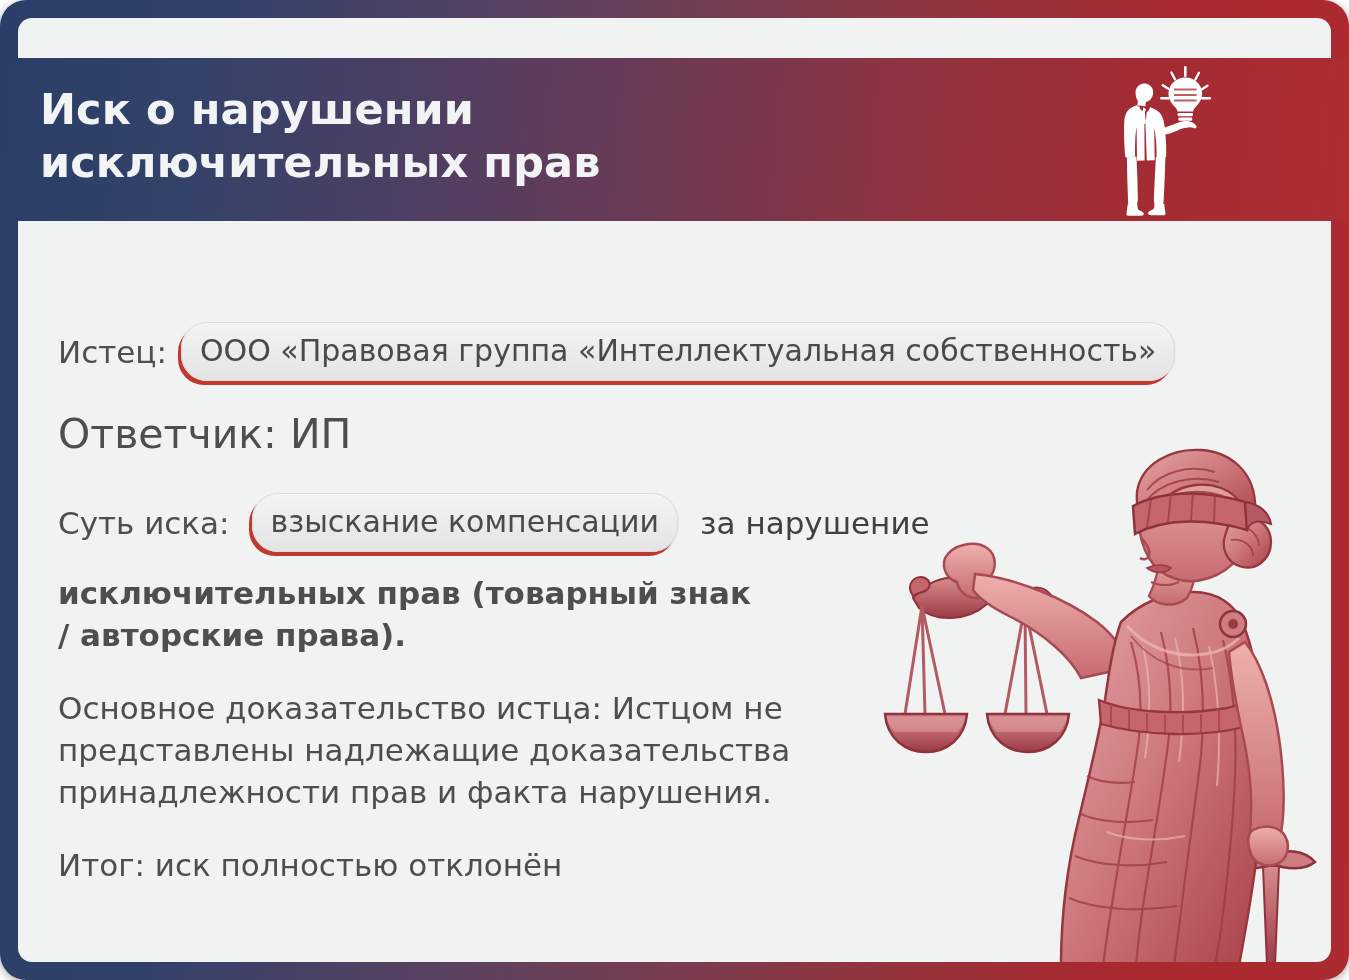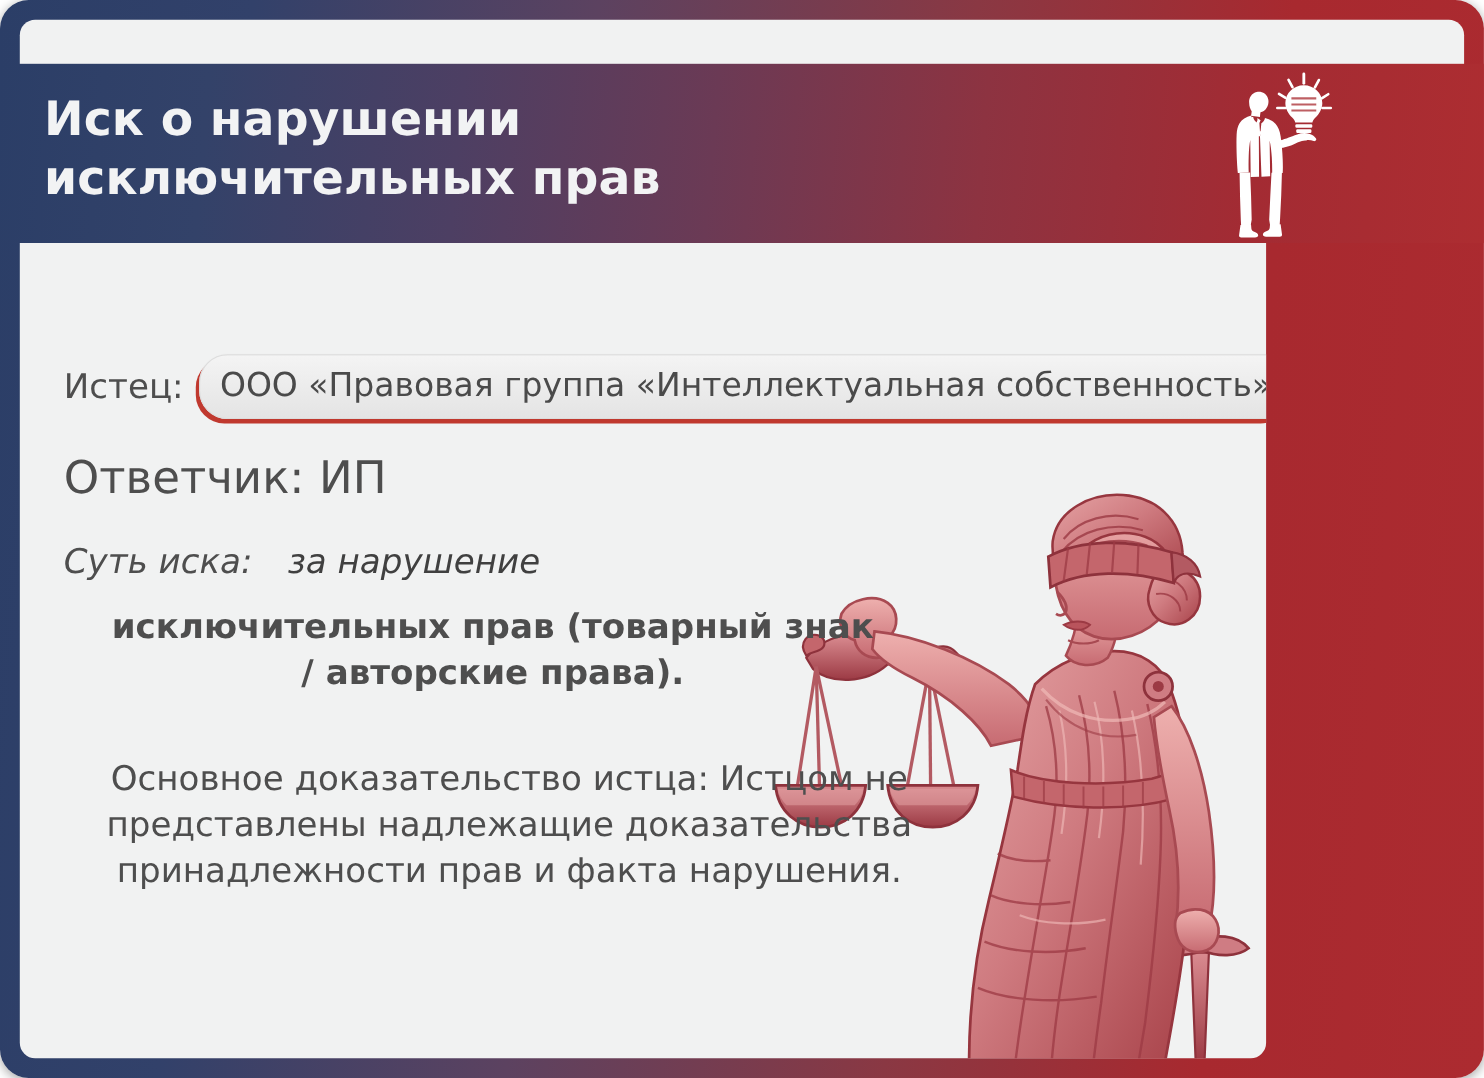--- a/index.html
+++ b/index.html
@@ -58,26 +58,25 @@
     position: absolute;
     right: 128px; top: 6px;
     width: 120px; height: 155px;
   }
   .header-icon svg { display:block; width:100%; height:100%; }
 
   
   .body-sheet {
     position: absolute;
     left: 18px; top: 221px;
-    width: 1133px; height: 741px;
+    width: 1313px; height: 741px;
     background: #f1f2f2;
     border-bottom-left-radius: 14px;
     border-bottom-right-radius: 14px;
     overflow: hidden;
-    text-align: center;
   }
 
   
   .chip {
     display: inline-block;
     vertical-align: middle;
     background: linear-gradient(180deg, #f4f4f4 0%, #ebebeb 55%, #e4e4e4 100%);
     border: 1px solid #dcdcdc;
     border-radius: 26px;
     box-shadow: -3px 4px 0 0 #c0392f, 0 1px 2px rgba(0,0,0,.10);
@@ -99,21 +98,21 @@
   .r-defendant {
     position: absolute; left: 40px; top: 189px;
     font-size: 41px; color: #4e4e4e; white-space: nowrap;
   }
 
   .r-essence {
     position: absolute; left: 40px; top: 272px;
     width: 1000px;
   }
   .r-essence .line1 {
-    display: flex; align-items: center; gap: 32px; white-space: nowrap; font-style: italic;
+    display: flex; align-items: center; gap: 22px; white-space: nowrap;
   }
   .r-essence .lbl { font-size: 31px; color: #4e4e4e; }
   .r-essence .tail { font-size: 31px; color: #404040; }
   .r-essence .cont {
     margin-top: 20px;
     font-size: 31px;
     color: #4e4e4e;
     line-height: 1.36;
     width: 780px;
     white-space: pre-line;
@@ -316,23 +315,25 @@
     <div class="r-plaintiff">
       <span class="lbl">Истец:</span>
       <span class="chip">ООО «Правовая группа «Интеллектуальная собственность»</span>
     </div>
 
     <div class="r-defendant">Ответчик: ИП</div>
 
     <div class="r-essence">
       <div class="line1">
         <span class="lbl">Суть иска:</span>
+        <span class="chip">взыскание компенсации</span>
         <span class="tail">за нарушение</span>
       </div>
       <div class="cont">исключительных прав (товарный знак
 / авторские права).</div>
     </div>
 
     <div class="r-evidence">Основное доказательство истца: Истцом не представлены надлежащие доказательства принадлежности прав и факта нарушения.</div>
 
+    <div class="r-result">Итог: иск полностью отклонён</div>
 
   </div>
 </div>
 
 </body></html>

